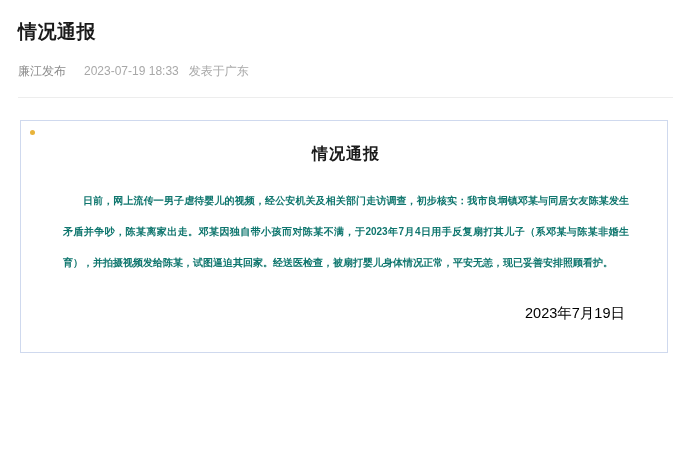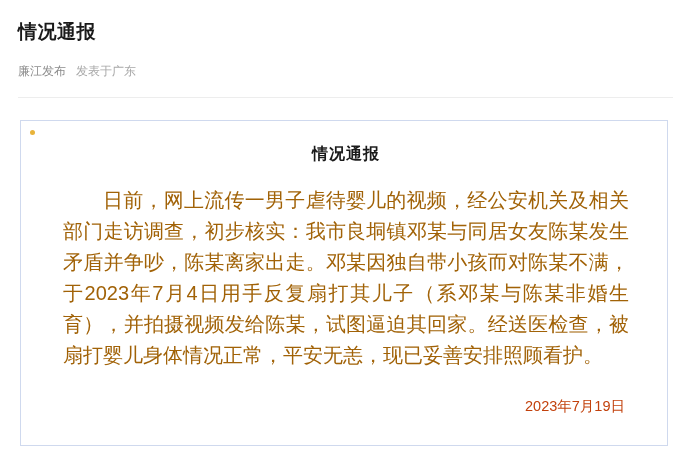--- a/index.html
+++ b/index.html
@@ -33,21 +33,21 @@
   .meta-row {
     display: flex;
     align-items: center;
     margin-top: 16px;
     font-size: 12px;
     color: #9a9a9a;
     line-height: 18px;
   }
   .meta-source {
     color: #8c8c8c;
-    margin-right: 10px;
+    margin-right: 18px;
     text-align: center;
   }
   .meta-date {
     color: #a8a8a8;
     margin-right: 10px;
   }
   .meta-location {
     color: #a8a8a8;
     text-align: center;
   }
@@ -78,46 +78,48 @@
   .notice-title {
     text-align: center;
     font-size: 16px;
     font-weight: bold;
     color: #1a1a1a;
     letter-spacing: 1px;
     line-height: 26px;
     margin-bottom: 18px;
   }
   .notice-para {
-    font-size: 20px;
-    color: #a16207;
+    font-size: 10px;
+    color: #0f766e;
     line-height: 31px;
     text-align: justify;
     text-justify: inter-ideograph;
     text-indent: 2em;
     margin: 0 0 2px 0;
+    font-weight: bold;
   }
   .notice-date {
     margin-top: 22px;
     text-align: right;
     font-size: 14.5px;
-    color: #c2410c;
+    color: #000000;
     line-height: 26px;
     padding-right: 4px;
   }
 </style>
 </head>
 <body>
 
 <div class="page">
 
   <h1 class="article-title">情况通报</h1>
 
   <div class="meta-row">
     <span class="meta-source">廉江发布</span>
+    <span class="meta-date">2023-07-19 18:33</span>
     <span class="meta-location">发表于广东</span>
   </div>
 
   <div class="divider"></div>
 
   <div class="notice-card">
     <span class="corner-dot"></span>
 
     <div class="notice-title">情况通报</div>
 

